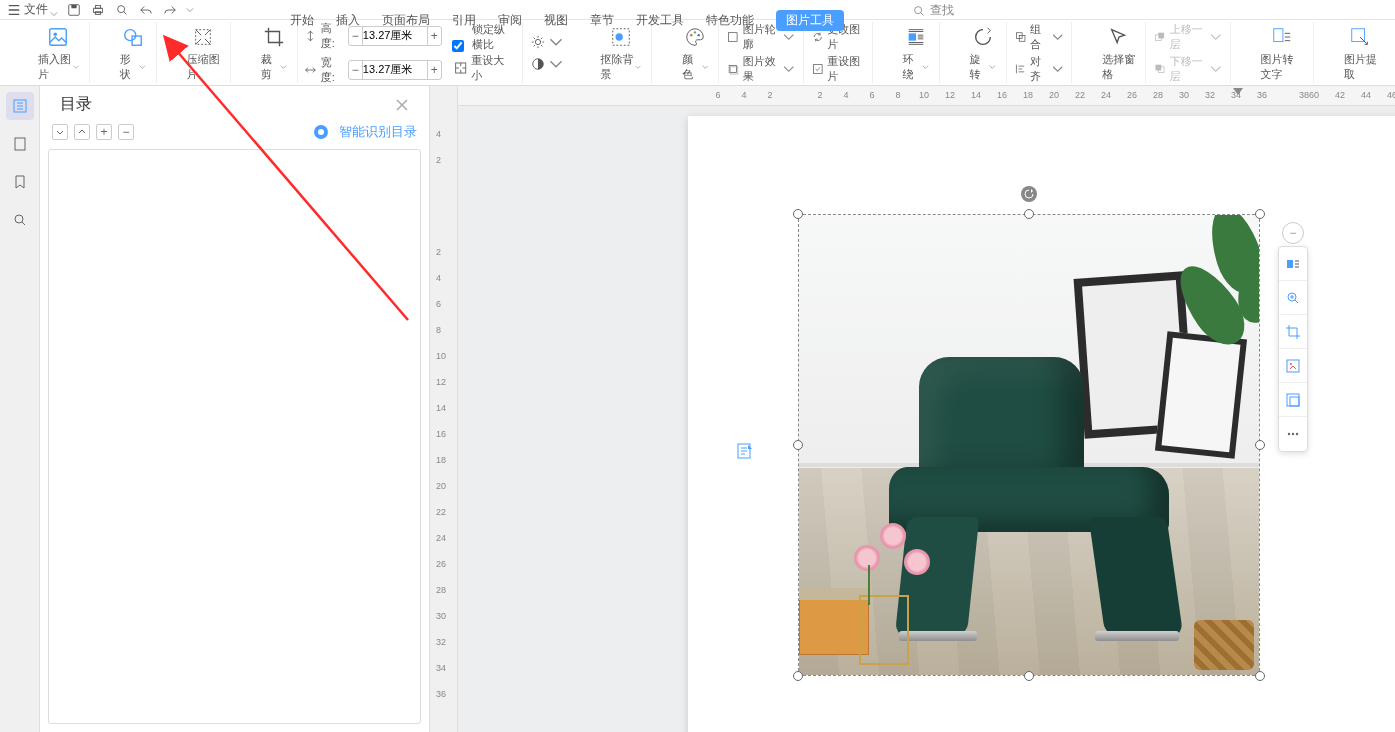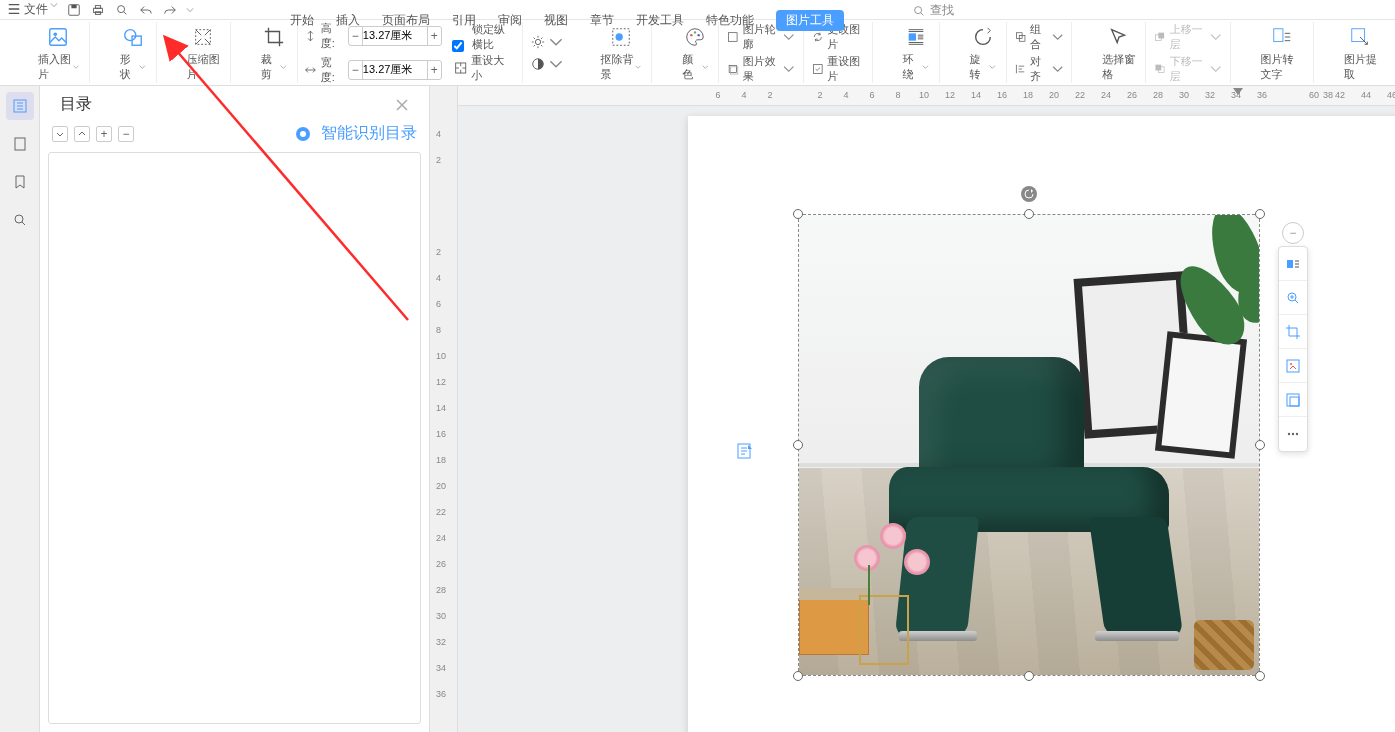--- a/index.html
+++ b/index.html
@@ -3,21 +3,21 @@
 <meta charset="utf-8">
 <style>
 * { margin:0; padding:0; box-sizing:border-box; font-family:"Microsoft YaHei",sans-serif; }
 body { background:#f5f5f5; width:1395px; height:732px; overflow:hidden; position:relative; font-size:12px; color:#333; }
 
 
 .topbar { height:20px; display:flex; align-items:center; padding:0 6px; background:#fff; border-bottom:1px solid #e5e5e5; position:relative; }
 .topbar .left { display:flex; align-items:center; gap:8px; }
 .qicon { width:16px; height:16px; display:flex; align-items:center; justify-content:center; color:#555; }
 .qicon svg { width:14px; height:14px; }
-.menu-btn { display:flex; align-items:flex-start; gap:2px; color:#555; }
+.menu-btn { display:flex; align-items:flex-end; gap:2px; color:#555; }
 
 .tabs { position:absolute; left:290px; top:0; display:flex; gap:22px; height:20px; align-items:center; }
 .tab { color:#555; cursor:pointer;margin-top:20px; }
 .tab.active { color:#fff; background:#4a9eff; padding:2px 10px; border-radius:4px; }
 .search { position:absolute; left:912px; top:2px; display:flex; align-items:center; gap:4px; color:#888; }
 
 
 .ribbon { height:66px; background:#fff; border-bottom:1px solid #ddd; display:flex; padding:2px 8px; }
 .rgroup { display:flex; flex-direction:column; align-items:center; justify-content:center; padding:0 6px; border-right:1px solid #eee; }
 .rgroup.noline { border-right:none; }
@@ -49,21 +49,21 @@
 .sidetab.active { background:#dde; color:#4a9eff; }
 .sidetab svg { width:16px; height:16px; }
 
 .panel { width:390px; background:#fff; border-right:1px solid #ddd; display:flex; flex-direction:column; }
 .panel-head { display:flex; justify-content:space-between; align-items:center; padding:8px 20px 4px;text-align:center; }
 .panel-head h2 { font-size:16px; font-weight:500; }
 .panel-close { color:#aaa; cursor:pointer; width:14px; height:14px; }
 .panel-tools { display:flex; justify-content:space-between; align-items:center; padding:4px 12px 8px; }
 .mini-tools { display:flex; gap:6px; }
 .mini { width:16px; height:16px; border:1px solid #ccc; border-radius:2px; display:flex; align-items:center; justify-content:center; color:#666; }
-.smart { display:flex; align-items:center; gap:11px; color:#4a9eff; font-size:16px; }
+.smart { display:flex; align-items:center; gap:11px; color:#4a9eff; font-size:13px; }
 .smart .dot { width:14px; height:14px; background:#4a9eff; border-radius:50%; display:flex; align-items:center; justify-content:center; }
 .panel-body { flex:1; margin:0 8px 8px; border:1px solid #ddd; border-radius:3px; }
 
 .vruler { width:28px; background:#f0f0f0; border-right:1px solid #ddd; position:relative; font-size:9px; color:#888; }
 .vruler .vt { position:absolute; left:6px; transform:translateY(-50%); }
 
 .canvas-wrap { flex:1; background:#eceef0; position:relative; overflow:hidden; }
 .hruler { height:20px; background:#f5f5f5; border-bottom:1px solid #ddd; position:relative; font-size:9px; color:#888; }
 .hruler .ht { position:absolute; top:4px; transform:translateX(-50%); }
 .hruler .marker { position:absolute; left:775px; top:2px; width:0; height:0; border-left:5px solid transparent; border-right:5px solid transparent; border-top:7px solid #888; }
@@ -598,21 +598,21 @@
         <span class="ht" style="left: 570px;">18</span>
         <span class="ht" style="left: 596px;">20</span>
         <span class="ht" style="left: 622px;">22</span>
         <span class="ht" style="left: 648px;">24</span>
         <span class="ht" style="left: 674px;">26</span>
         <span class="ht" style="left: 700px;">28</span>
         <span class="ht" style="left: 726px;">30</span>
         <span class="ht" style="left: 752px;">32</span>
         <span class="ht" style="left: 778px;">34</span>
         <span class="ht" style="left: 804px;">36</span>
-        <span class="ht" style="left: 870px;">38</span>
+        <span class="ht" style="left: 846px;">38</span>
         <span class="ht" style="left: 856px;">60</span>
         <span class="ht" style="left: 882px;">42</span>
         <span class="ht" style="left: 908px;">44</span>
         <span class="ht" style="left: 934px;">46</span>
       </div>
     <div class="page"></div>
 
     <div class="doc-icon">
       <svg viewBox="0 0 18 18">
           <rect x="2" y="2" width="12" height="14" fill="#fff" stroke="#4a9eff"></rect>

